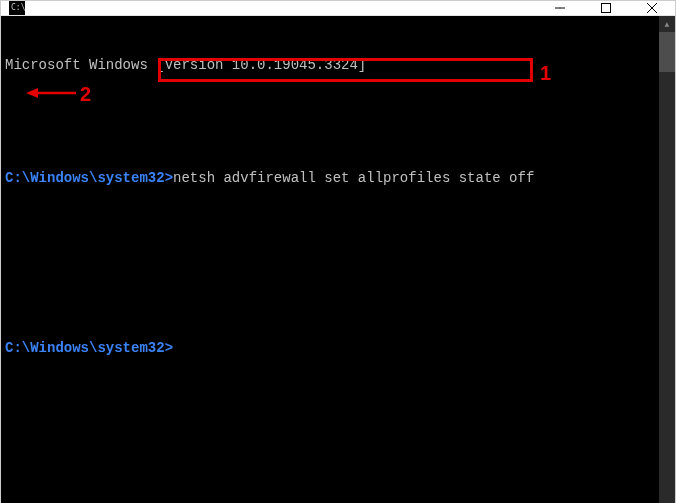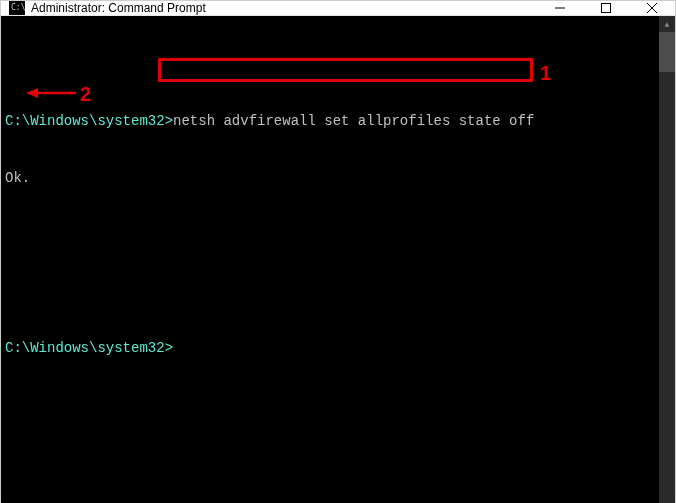--- a/index.html
+++ b/index.html
@@ -95,21 +95,22 @@
       line-height: 1.35;
       padding: 2px 4px;
       white-space: pre;
       overflow: hidden;
       position: relative;
     }
     .terminal-line {
       position: relative;
     }
     .prompt-text {
-      color: #5eead4;
+      color: #3b82f6;
+      font-weight: bold;
     }
     .scrollbar {
       width: 16px;
       background: #2a2a2a;
       position: relative;
     }
     .scrollbar-thumb {
       width: 100%;
       height: 40px;
       background: #4d4d4d;
@@ -152,21 +153,20 @@
 </head>
 <body>
 
 <div class="window">
 
   <div class="titlebar">
     <div class="titlebar-left">
       <div class="titlebar-icon">
         <span class="cmd-glyph">C:\</span>
       </div>
-      <span>Administrator: Command Prompt</span>
     </div>
     <div class="window-controls">
       <button class="window-control">
         <svg width="10" height="10" viewBox="0 0 10 10">
             <line x1="0" y1="5" x2="10" y2="5" stroke="#000" stroke-width="1"></line>
           </svg>
       </button>
       <button class="window-control">
         <svg width="10" height="10" viewBox="0 0 10 10">
             <rect x="0.5" y="0.5" width="9" height="9" fill="none" stroke="#000" stroke-width="1"></rect>
@@ -176,23 +176,23 @@
         <svg width="10" height="10" viewBox="0 0 10 10">
             <line x1="0" y1="0" x2="10" y2="10" stroke="#000" stroke-width="1"></line>
             <line x1="10" y1="0" x2="0" y2="10" stroke="#000" stroke-width="1"></line>
           </svg>
       </button>
     </div>
   </div>
 
   <div class="terminal-container">
     <div class="terminal">
+      <div class="terminal-line">Microsoft Windows [Version 10.0.19045.3324]</div>
       <div class="terminal-line"> </div>
       <div class="terminal-line"><span class="prompt-text">C:\Windows\system32&gt;</span><span>netsh advfirewall set allprofiles state off</span></div>
-      <div class="terminal-line">Ok.</div>
       <div class="terminal-line"> </div>
       <div class="terminal-line"> </div>
       <div class="terminal-line"><span class="prompt-text">C:\Windows\system32&gt;</span><span></span></div>
 
       
       <div class="highlight-box" style="left: 157px; top: 42px; width: 375px; height: 24px;"></div>
       <span class="annotation-label" style="left: 539px; top: 44px;">1</span>
 
       <svg class="annotation-arrow" style="left: 25px; top: 70px; width: 50px; height: 14px;">
         <line x1="50" y1="7" x2="8" y2="7" stroke="#e30000" stroke-width="2.5"></line>

